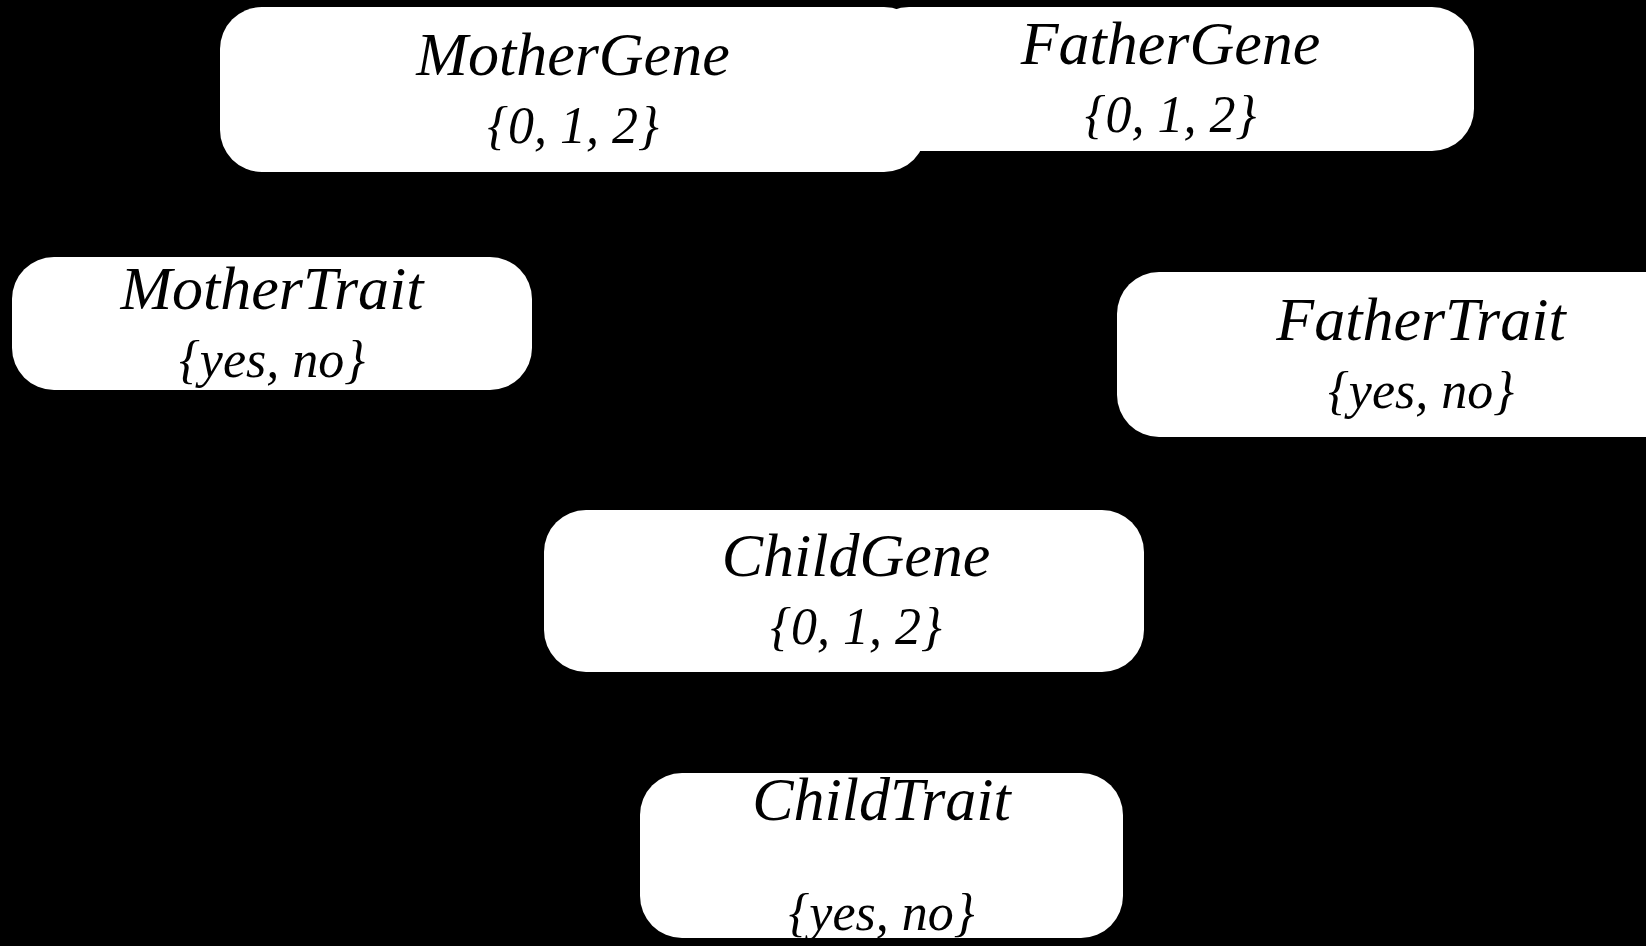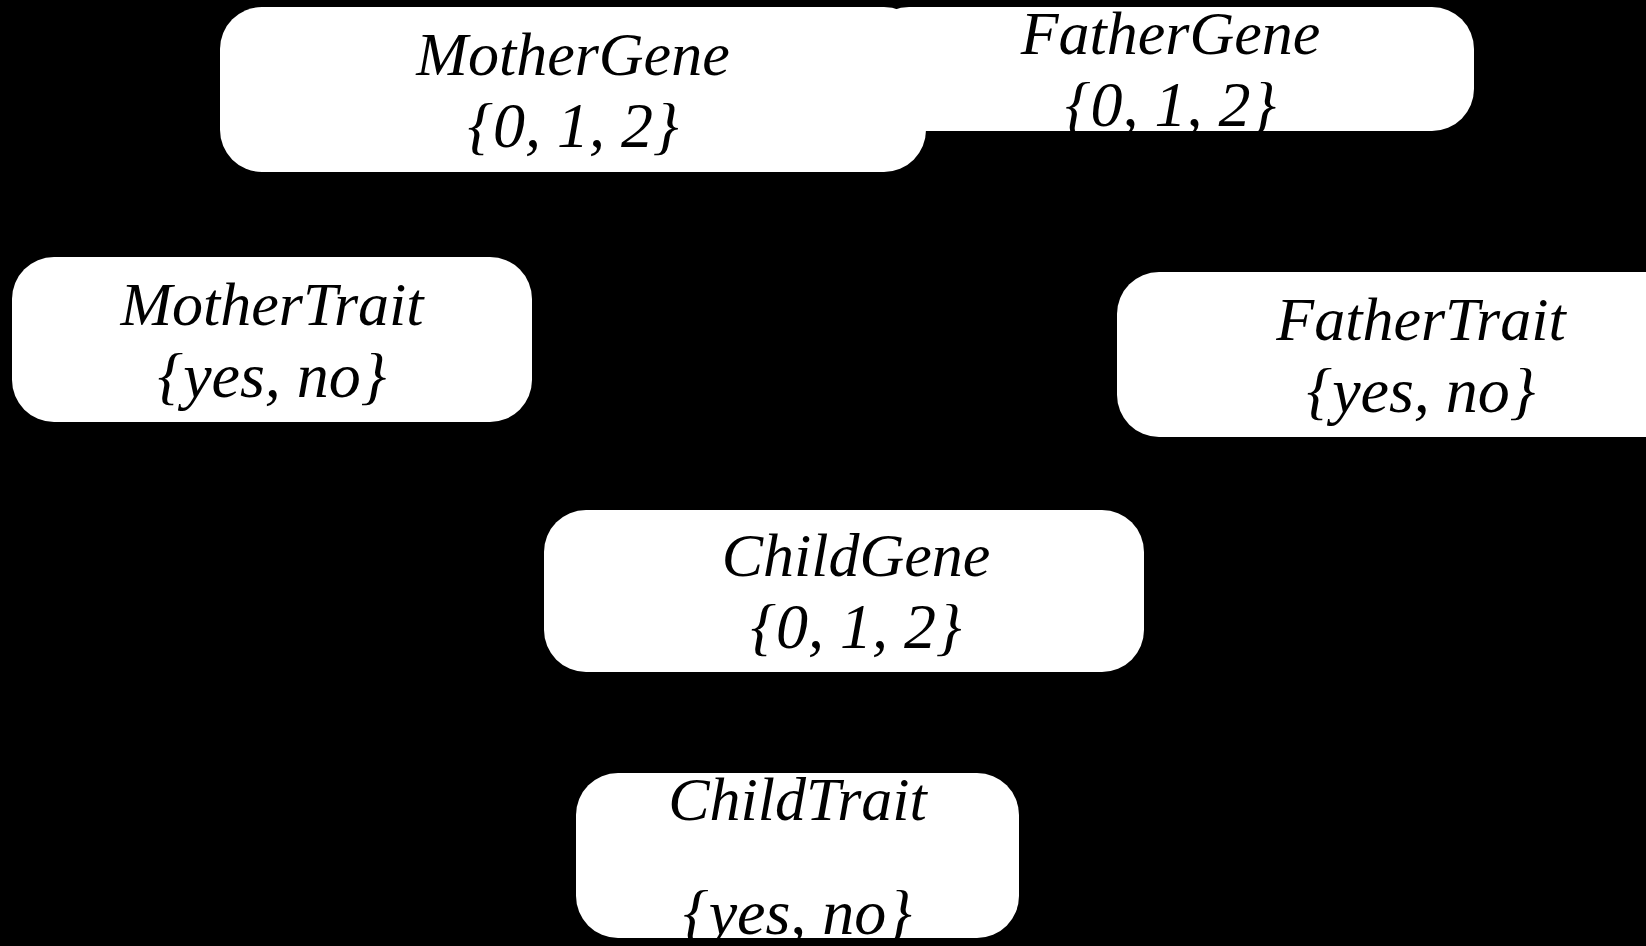--- a/index.html
+++ b/index.html
@@ -27,31 +27,31 @@
     justify-content: center;
     text-align: center;
     box-sizing: border-box;
   }
   .node-name {
     font-size: 62px;
     line-height: 72px;
     white-space: nowrap;
   }
   .node-domain {
-    font-size: 64px;
+    font-size: 52px;
     line-height: 72px;
     white-space: nowrap;
   }
   
   .node-mother-gene  { left: 220px;  top: 7px;   width: 706px; height: 165px; }
-  .node-father-gene  { left: 867px;  top: 7px;   width: 607px; height: 124px; }
-  .node-mother-trait { left: 12px;   top: 257px; width: 520px; height: 165px; text-align: right; }
+  .node-father-gene  { left: 867px;  top: 7px;   width: 607px; height: 144px; }
+  .node-mother-trait { left: 12px;   top: 257px; width: 520px; height: 133px; text-align: right; }
   .node-father-trait { left: 1117px; top: 272px; width: 608px; height: 165px; }
   .node-child-gene   { left: 544px;  top: 510px; width: 600px; height: 162px; padding-left: 24px; }
-  .node-child-trait  { left: 576px;  top: 773px; width: 443px; height: 165px; gap: 42px; }
+  .node-child-trait  { left: 640px;  top: 773px; width: 483px; height: 165px; gap: 42px; }
 </style>
 </head>
 <body>
 
 <div class="canvas">
 
   <div class="node node-mother-gene">
     <div class="node-name">MotherGene</div>
     <div class="node-domain">{0, 1, 2}</div>
   </div>

